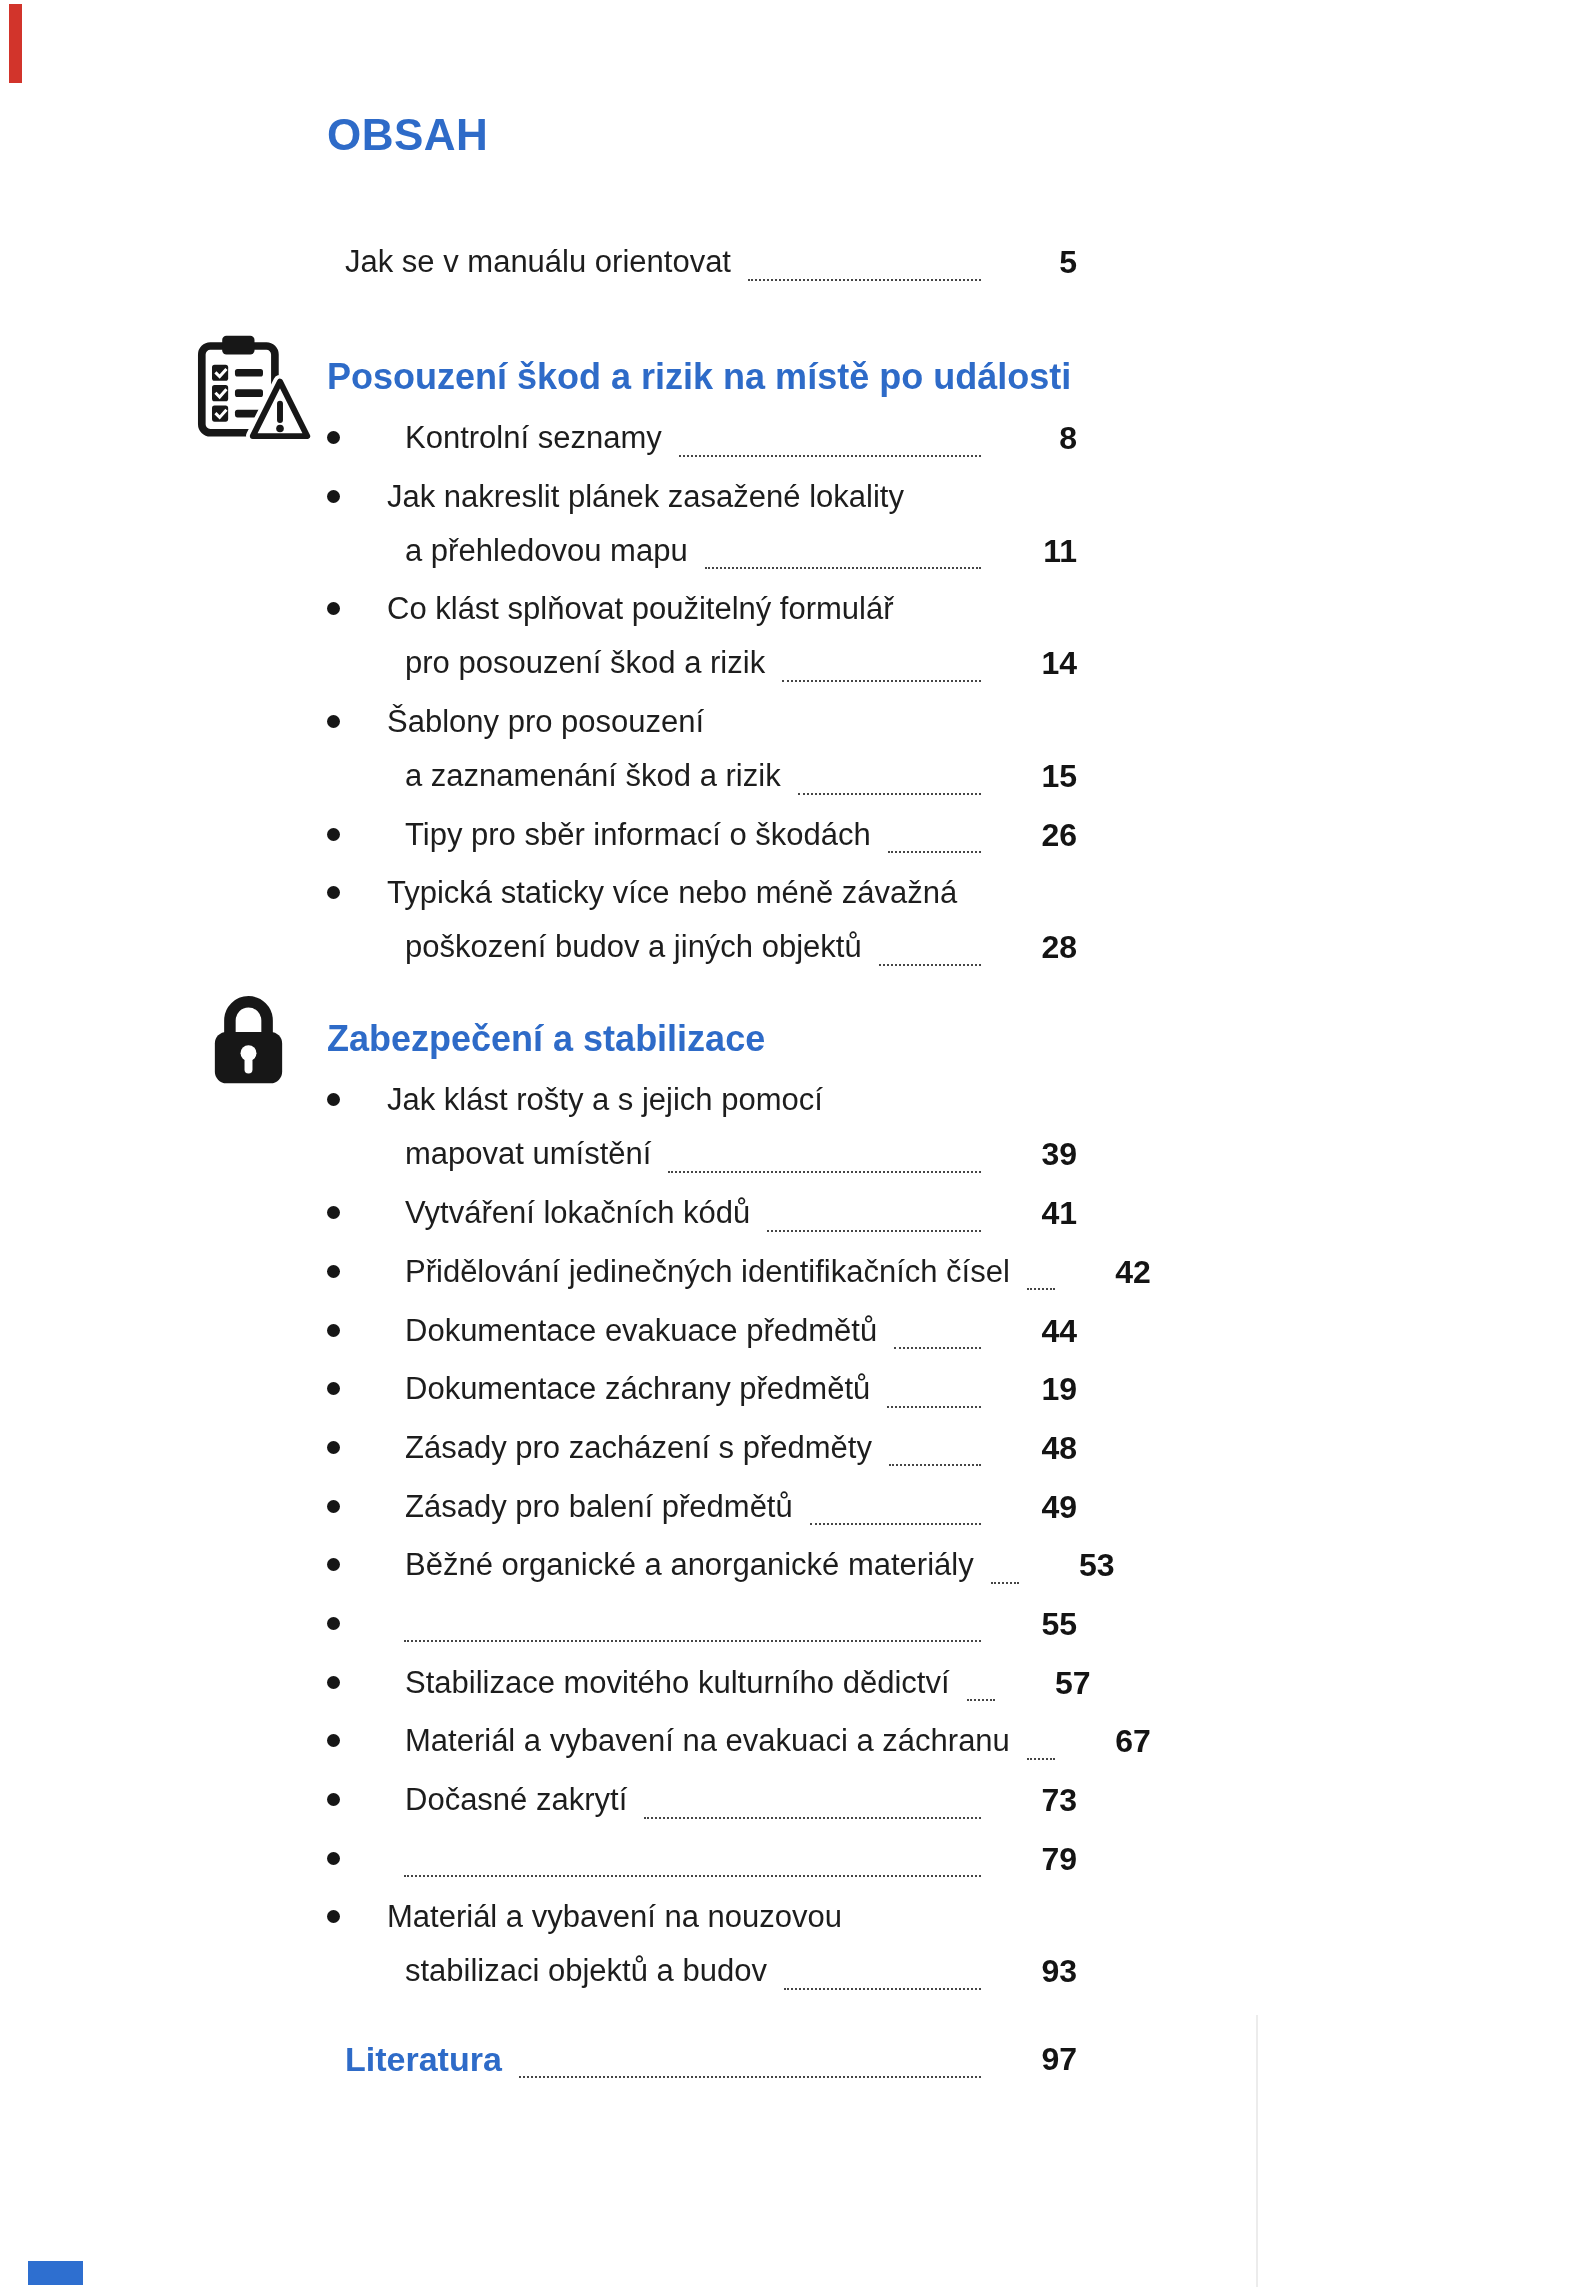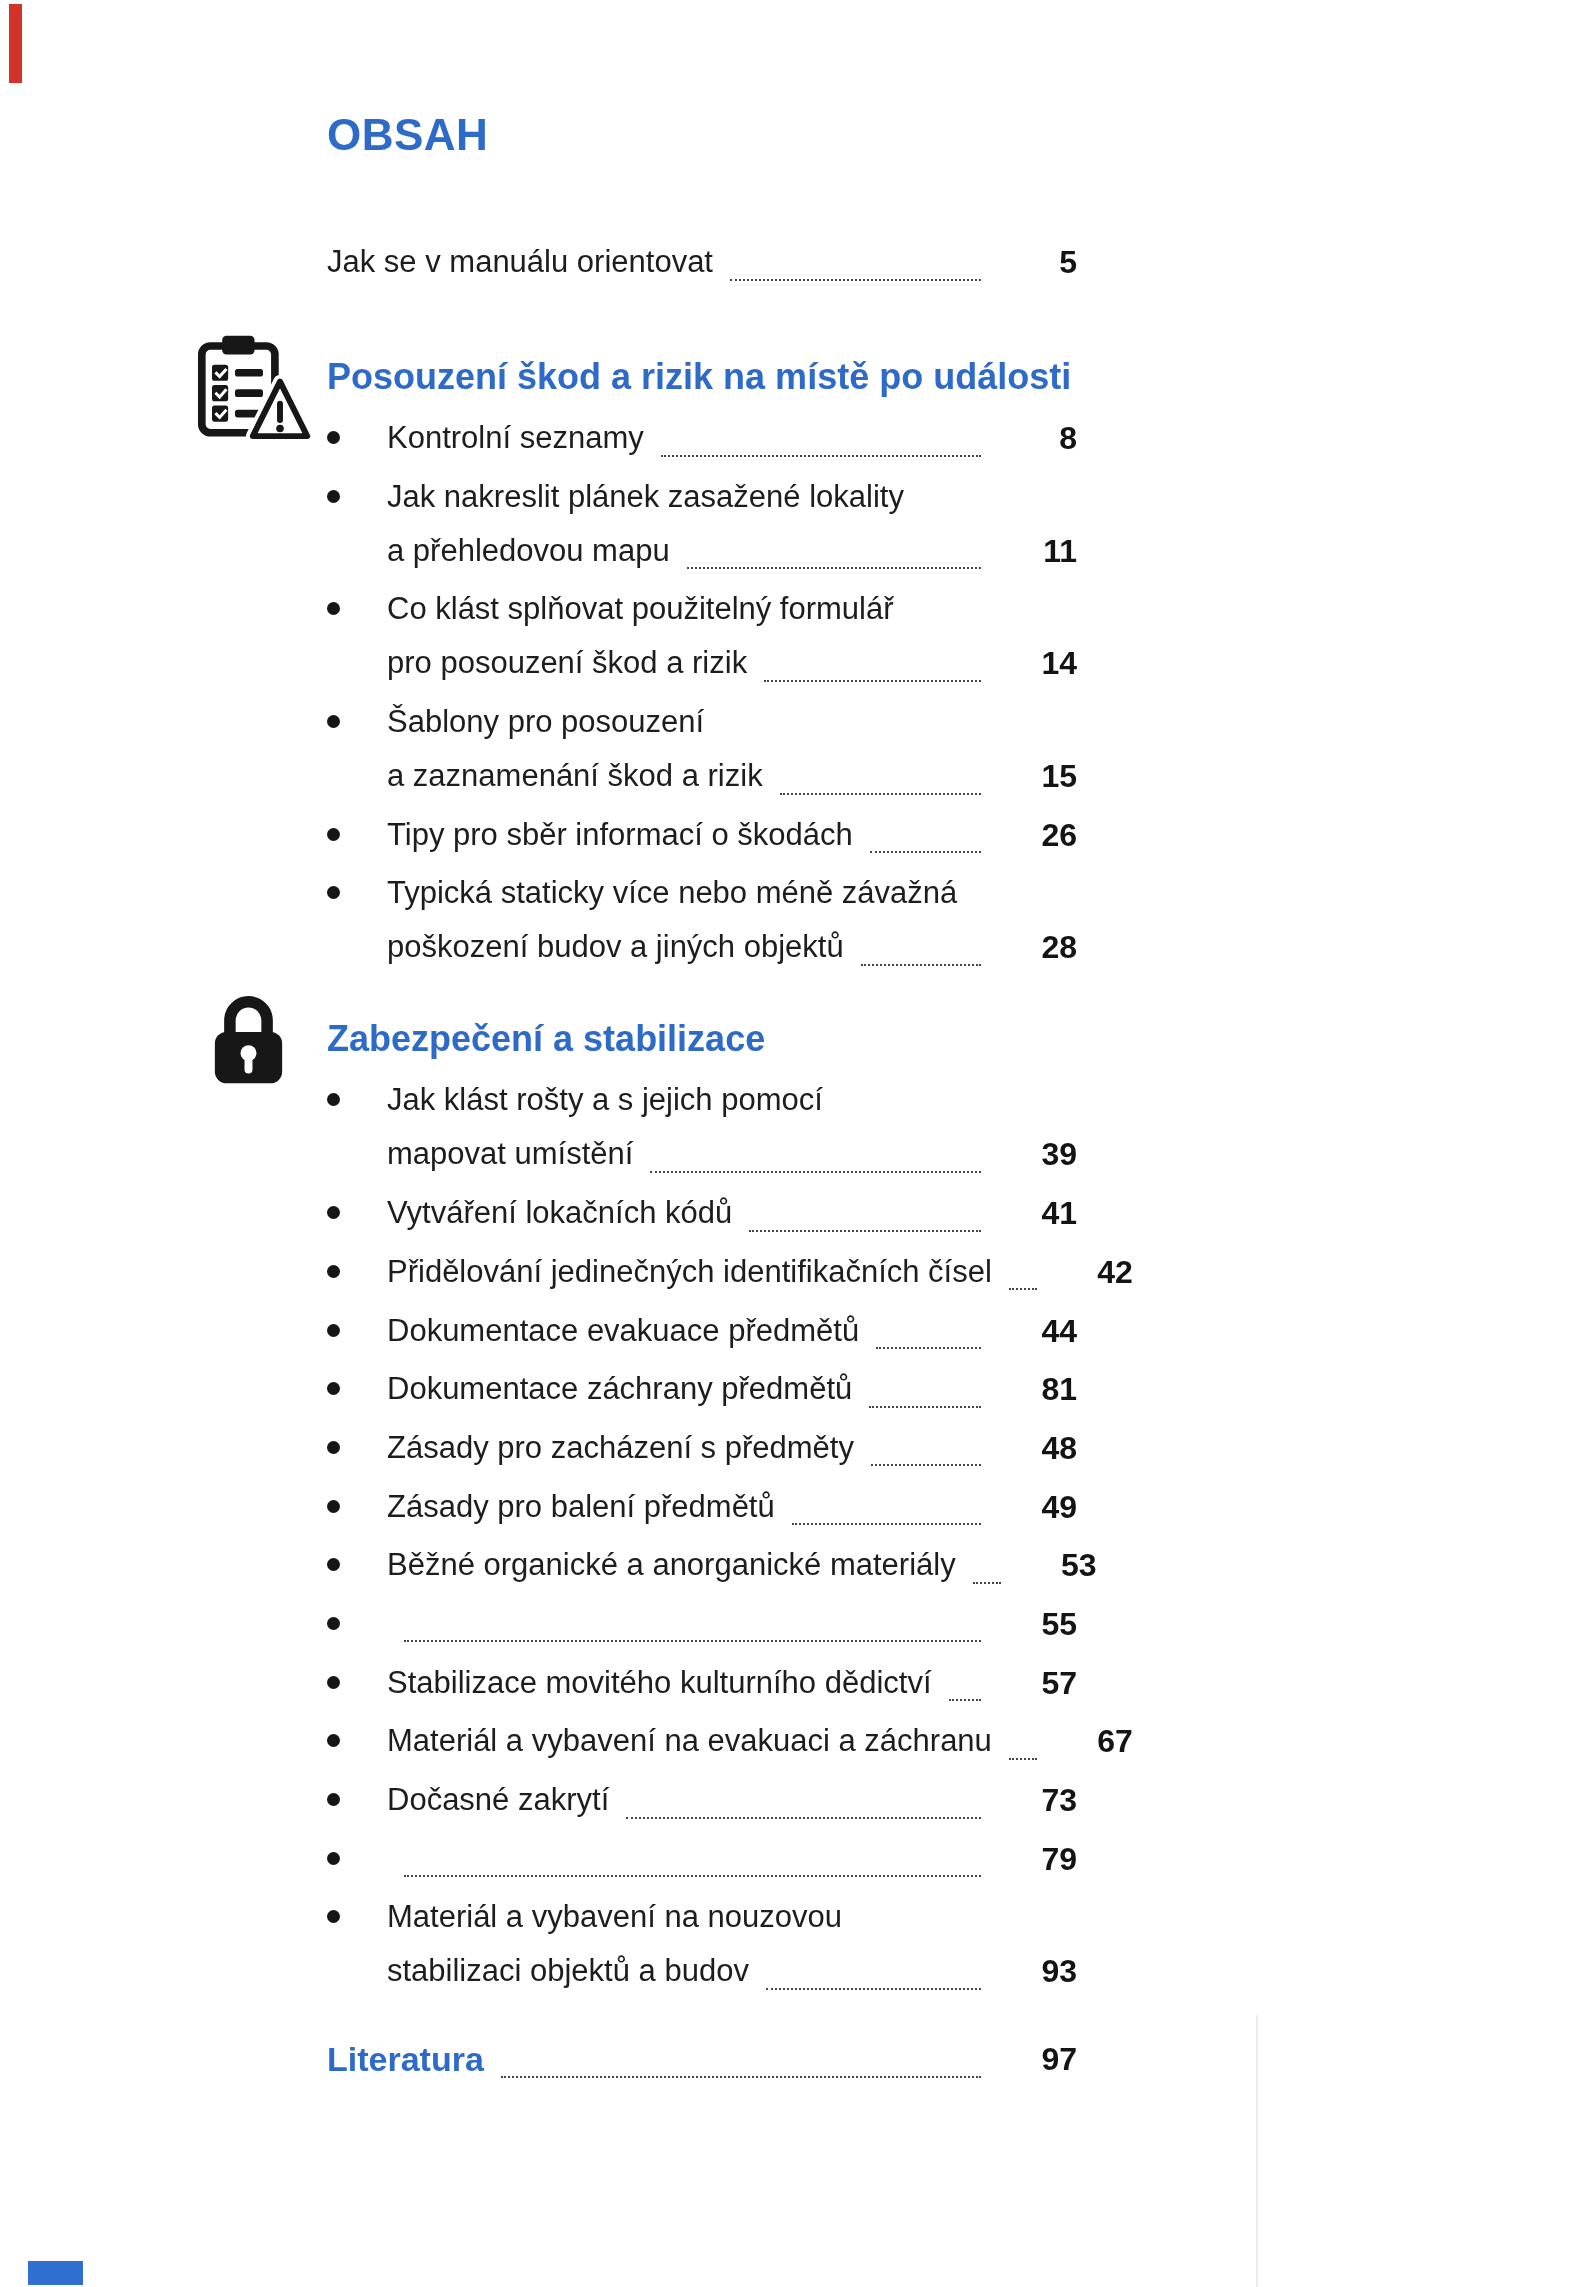--- a/index.html
+++ b/index.html
@@ -41,20 +41,21 @@
     letter-spacing: 0.5px;
   }
 
   .row { display: flex; }
   .row.intro { margin-top: 77px; }
   .row.footer-row { margin-top: 34px; }
 
   .txt {
     font-size: 31px; line-height: 54px;
     white-space: nowrap;
+    margin-left: 18px;
   }
   .footer-row .txt {
     font-size: 34px; font-weight: bold;
     color: var(--heading-blue, #2e6bc8);
   }
   .leader {
     flex: 1 1 auto;
     align-self: flex-end;
     min-width: 28px;
     border-bottom: 2.8px dotted #454545;
@@ -254,21 +255,21 @@
                 <span class="page-num">44</span>
               </div>
             </div>
           </div>
           <div class="entry">
             <span class="bullet"></span>
             <div class="entry-body">
               <div class="line last">
                 <span class="txt">Dokumentace záchrany předmětů</span>
                 <span class="leader"></span>
-                <span class="page-num">81</span>
+                <span class="page-num">19</span>
               </div>
             </div>
           </div>
           <div class="entry">
             <span class="bullet"></span>
             <div class="entry-body">
               <div class="line last">
                 <span class="txt">Zásady pro zacházení s předměty</span>
                 <span class="leader"></span>
                 <span class="page-num">48</span>

